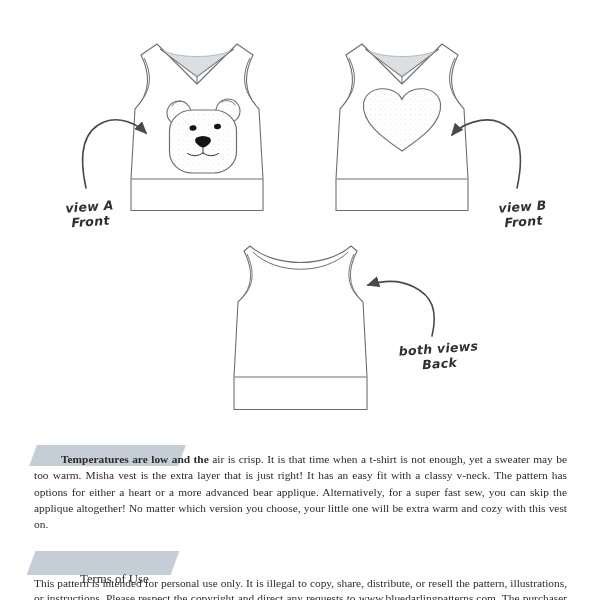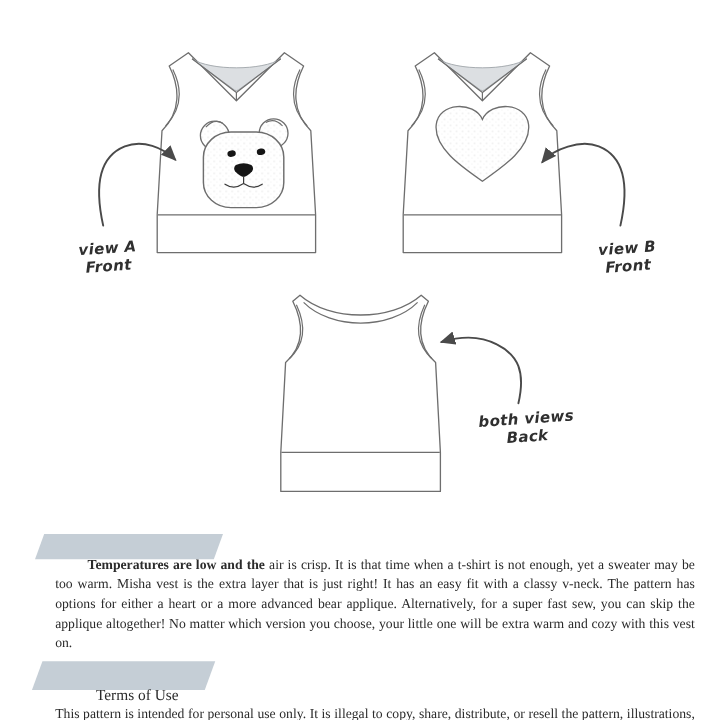--- a/index.html
+++ b/index.html
@@ -30,21 +30,21 @@
     background:var(--highlight-bg,#c5ced6);
     transform:skewX(-20deg);
     z-index:0;
   }
 
   .bodytext{
     position:absolute;
     font-size:11.4px;line-height:16.3px;
     color:var(--text-dark,#2b2b2b);
     text-align:justify;
-    margin:12px;z-index:1;
+    margin:0;z-index:1;
   }
   #intro-paragraph{left:34px;top:451px;width:533px;text-indent:27px;}
   #intro-paragraph .lead{font-weight:700;}
   #terms-heading{
     position:absolute;left:64px;top:556px;margin:16px;
     font-size:12.8px;font-weight:400;color:var(--text-dark,#2b2b2b);
     z-index:1;
   }
   #terms-paragraph{left:34px;top:576px;width:533px;line-height:15.4px;text-indent:0;}
 </style>

